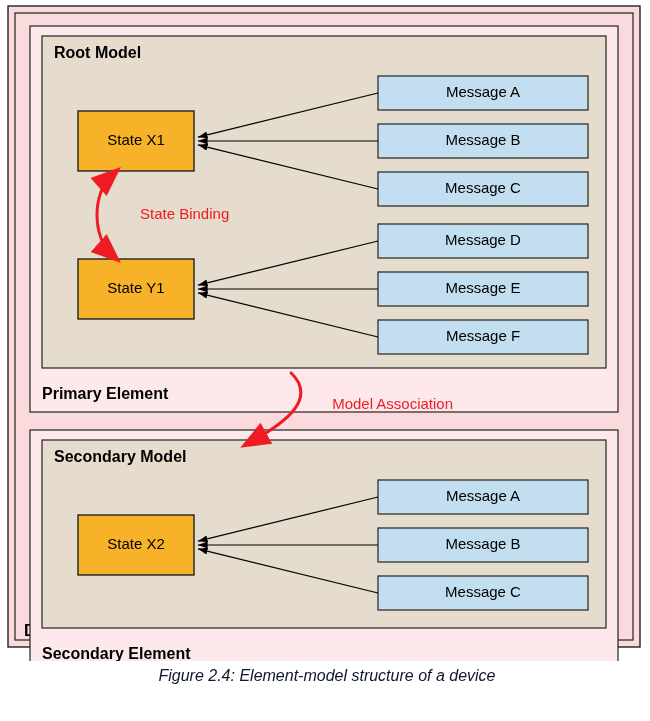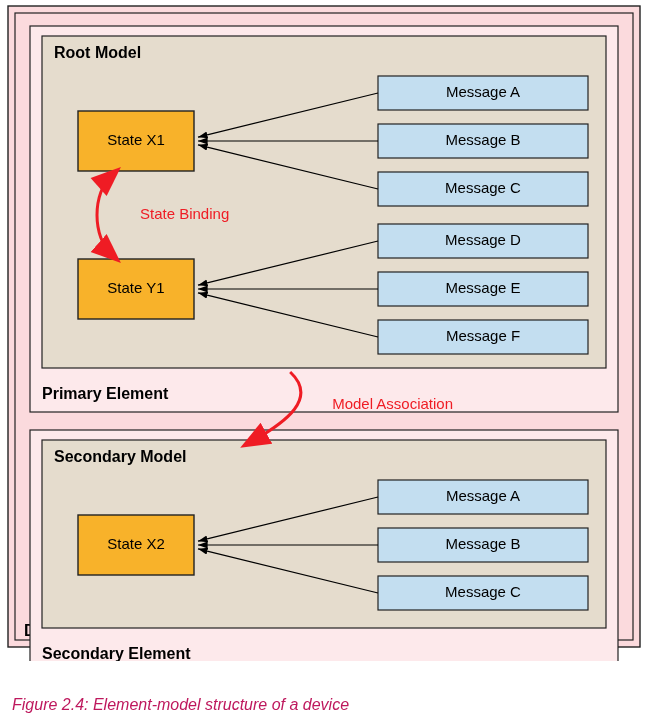--- a/index.html
+++ b/index.html
@@ -13,23 +13,24 @@
     width: 650px;
     height: 721px;
     box-sizing: border-box;
     padding: 4px 8px 0 6px;
   }
   svg text {
     font-family: Arial, Helvetica, sans-serif;
   }
   .caption {
     font-style: italic;
-    color: #be185d;
+    color: #0f172a;
     font-size: 16px;
-    margin: 31px 0 0 6px;
+    margin: 2px 0 0 6px;
+    text-align: center;
   }
 </style>
 </head>
 <body>
 
 <div class="wrap">
 <svg id="diagram" width="636" height="657" viewBox="0 0 636 657">
 
 <defs>
         <marker id="arrow-black" markerWidth="10" markerHeight="10" refX="8" refY="3" orient="auto">

